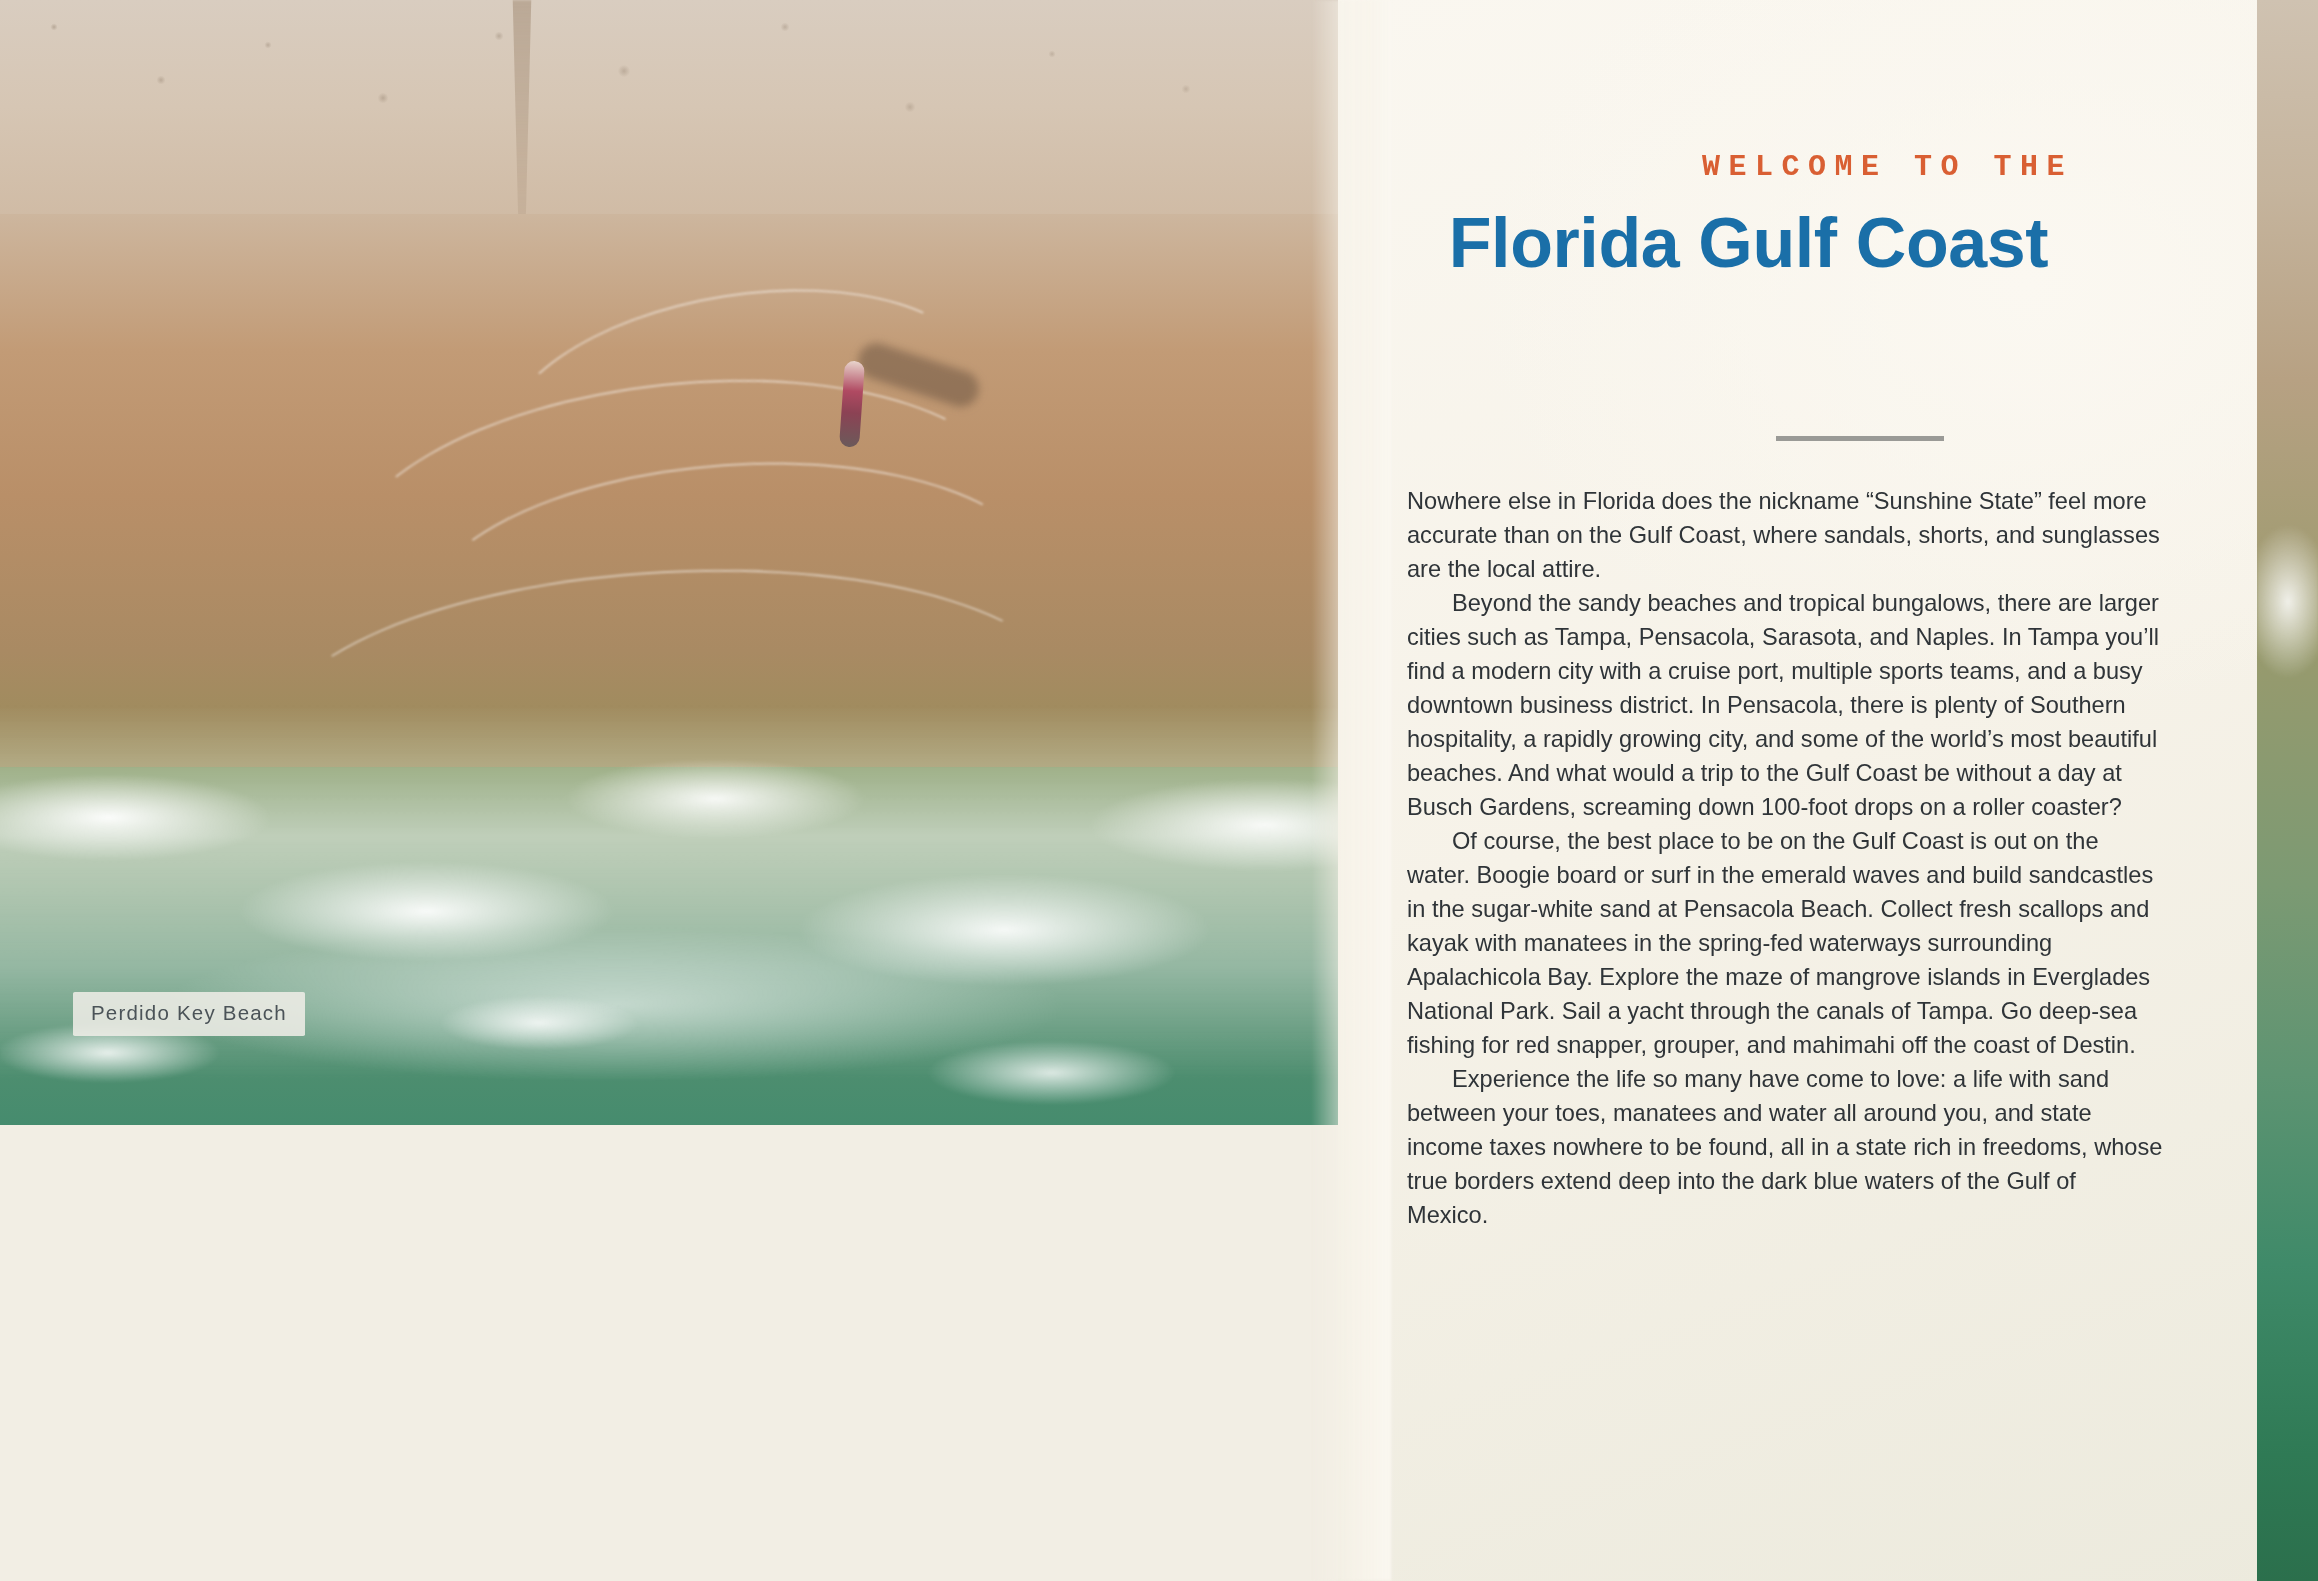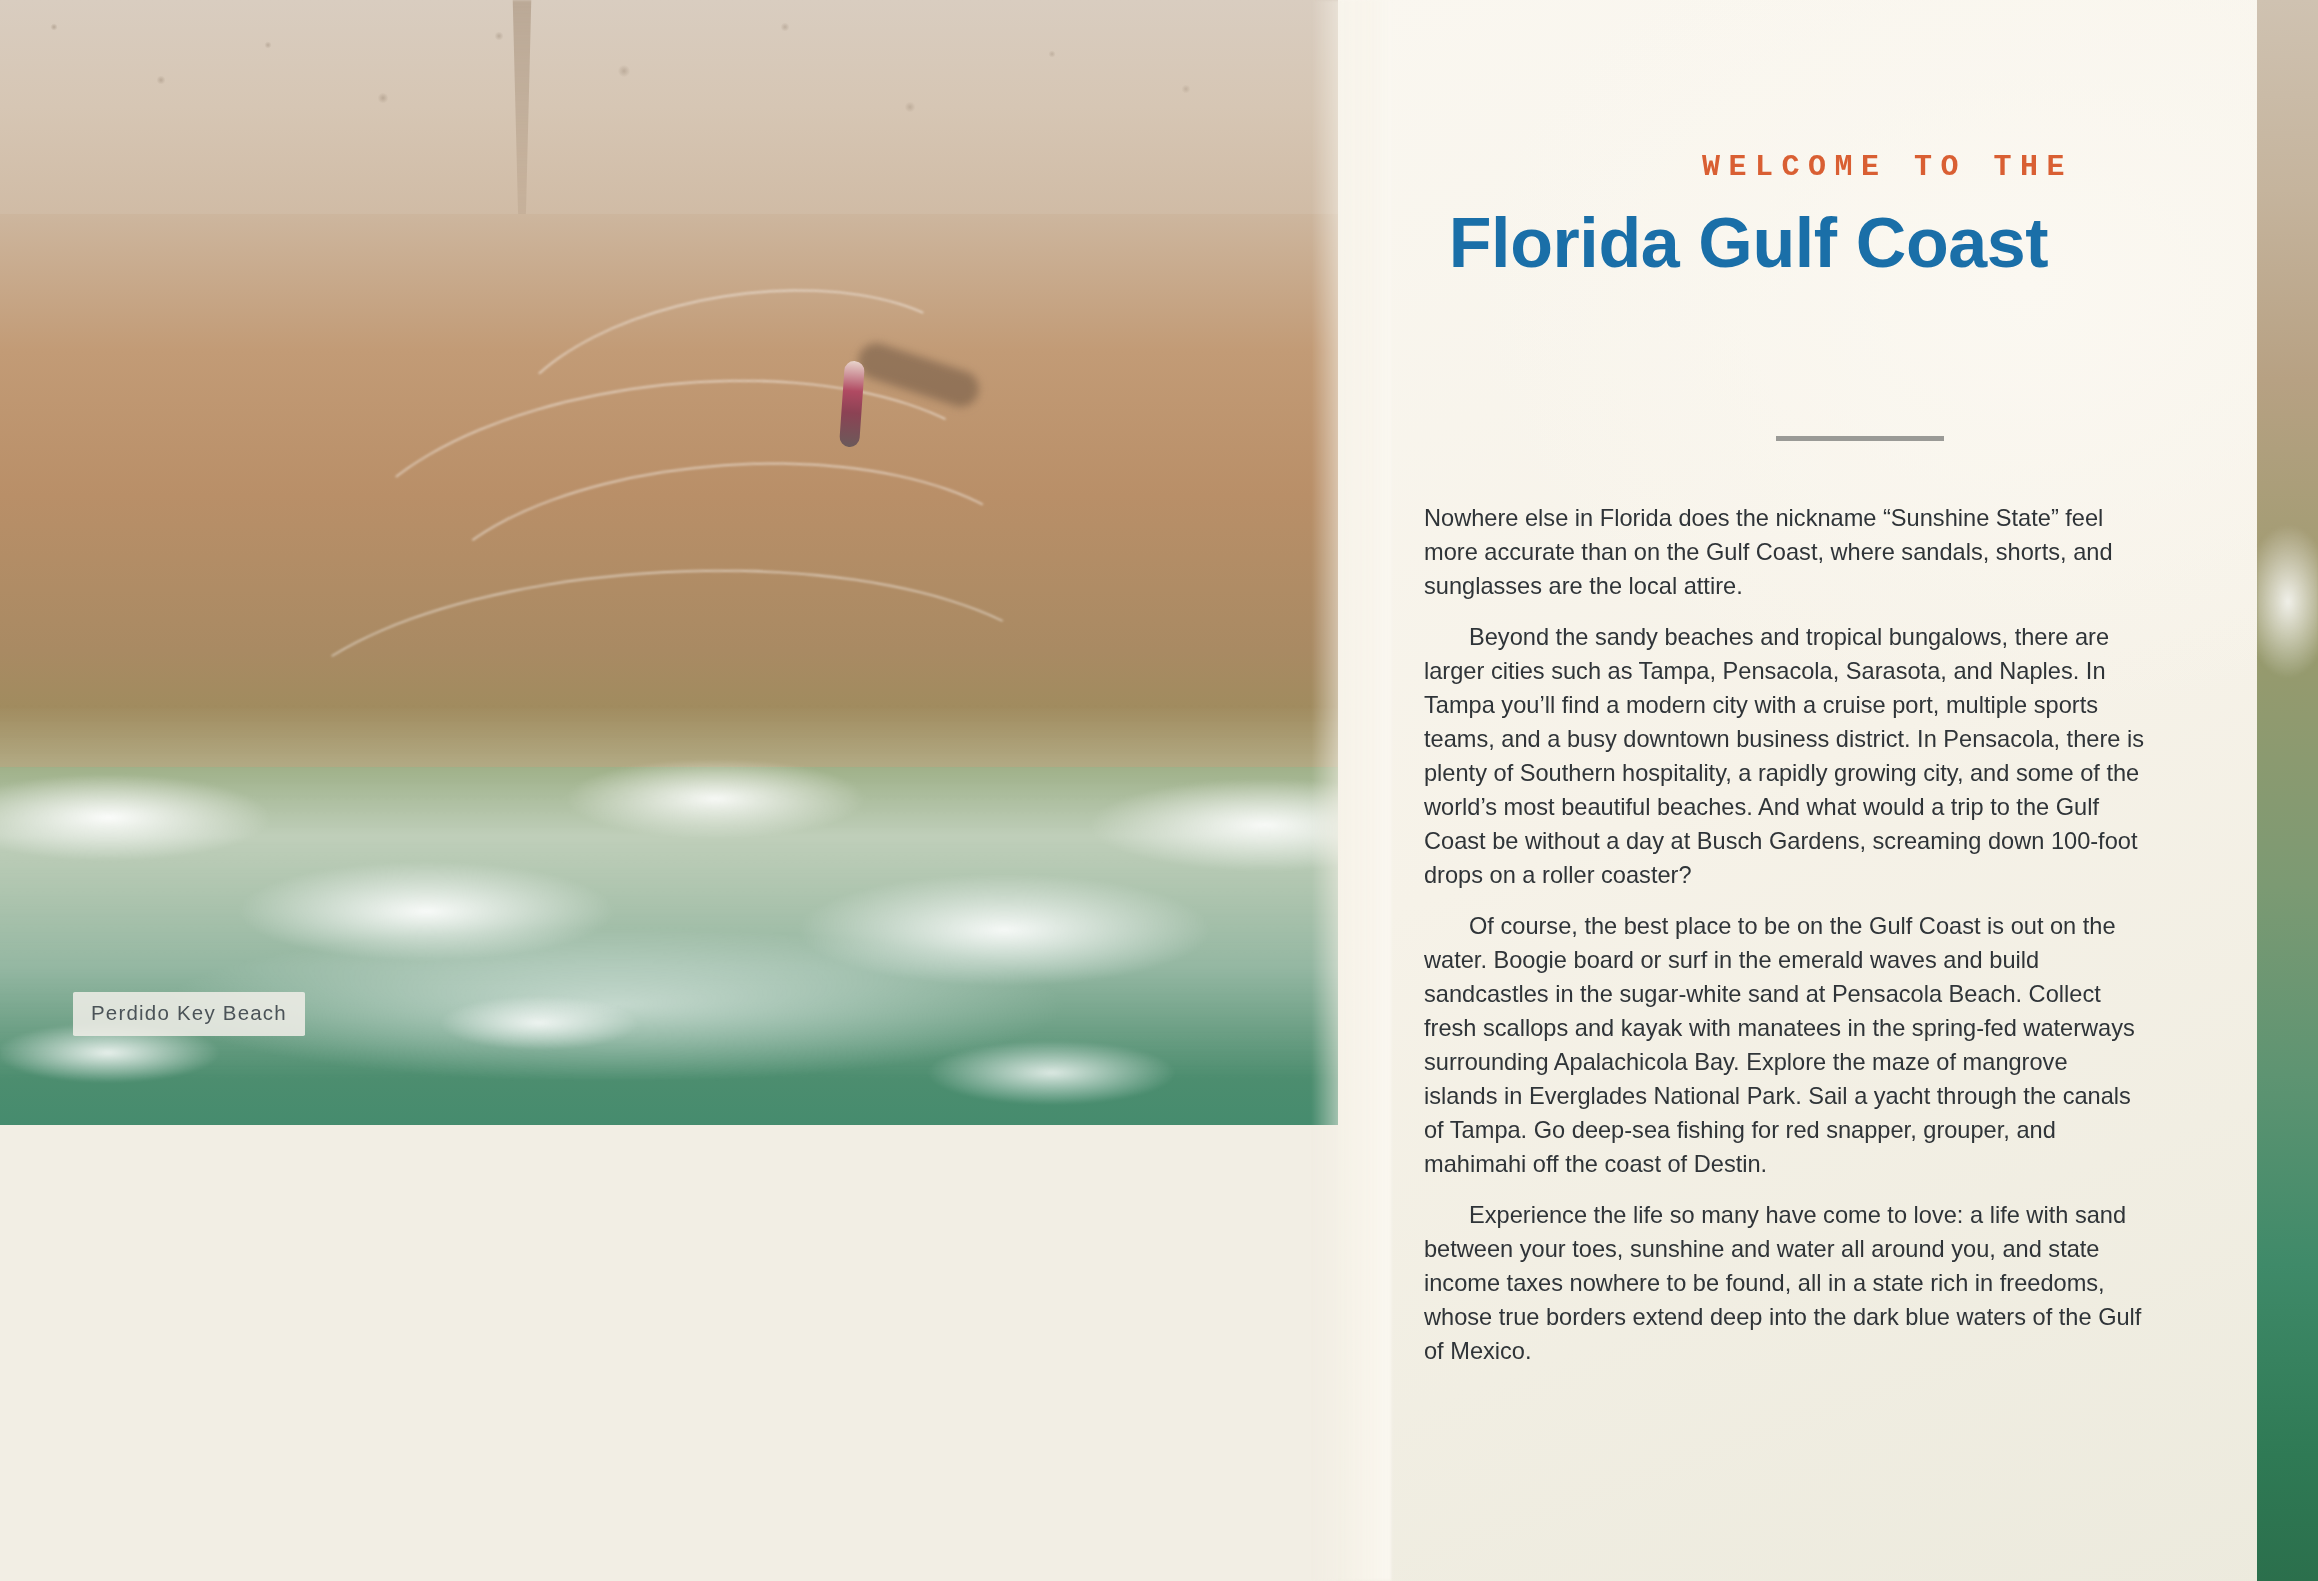--- a/index.html
+++ b/index.html
@@ -205,21 +205,21 @@
   .body-copy {
     position: absolute;
     left: 1407px;
     top: 484px;
     width: 756px;
     color: #2f3438;
     font-size: 23.6px;
     line-height: 34px;
     text-align: left;
   }
-  .body-copy p { margin: 17px; }
+  .body-copy p { margin: 0; }
   .body-copy p + p { text-indent: 45px; }
 </style>
 </head>
 <body>
 
 <div id="page">
 
   <div class="photo">
     <div class="sand-dry"></div>
     <div class="speckles"></div>
@@ -242,21 +242,21 @@
   <div class="panel-edge"></div>
 
   <div class="eyebrow">WELCOME TO THE</div>
   <div class="headline">Florida Gulf Coast</div>
   <div class="rule"></div>
 
   <div class="body-copy">
     <p>Nowhere else in Florida does the nickname “Sunshine State” feel more accurate than on the Gulf Coast, where sandals, shorts, and sunglasses are the local attire.</p>
     <p>Beyond the sandy beaches and tropical bungalows, there are larger cities such as Tampa, Pensacola, Sarasota, and Naples. In Tampa you’ll find a modern city with a cruise port, multiple sports teams, and a busy downtown business district. In Pensacola, there is plenty of Southern hospitality, a rapidly growing city, and some of the world’s most beautiful beaches. And what would a trip to the Gulf Coast be without a day at Busch Gardens, screaming down 100-foot drops on a roller coaster?</p>
     <p>Of course, the best place to be on the Gulf Coast is out on the water. Boogie board or surf in the emerald waves and build sandcastles in the sugar-white sand at Pensacola Beach. Collect fresh scallops and kayak with manatees in the spring-fed waterways surrounding Apalachicola Bay. Explore the maze of mangrove islands in Everglades National Park. Sail a yacht through the canals of Tampa. Go deep-sea fishing for red snapper, grouper, and mahimahi off the coast of Destin.</p>
-    <p>Experience the life so many have come to love: a life with sand between your toes, sunshine and water all around you, and state income taxes nowhere to be found, all in a state rich in freedoms, whose true borders extend deep into the dark blue waters of the Gulf of Mexico.</p>
+    <p>Experience the life so many have come to love: a life with sand between your toes, manatees and water all around you, and state income taxes nowhere to be found, all in a state rich in freedoms, whose true borders extend deep into the dark blue waters of the Gulf of Mexico.</p>
   </div>
 
   <div class="right-sliver">
     <div class="foamline"></div>
   </div>
 
 </div>
 
 
 </body></html>

